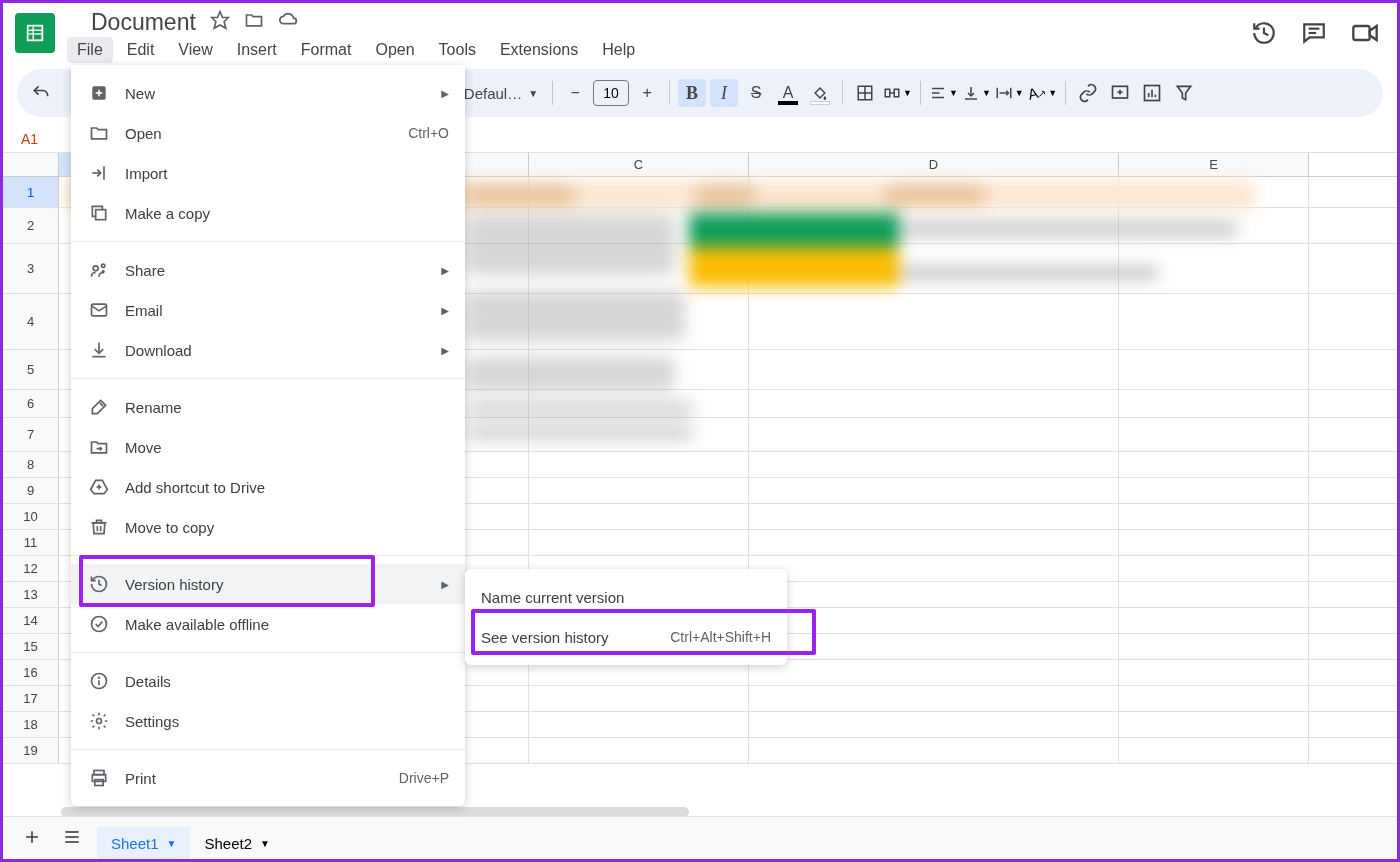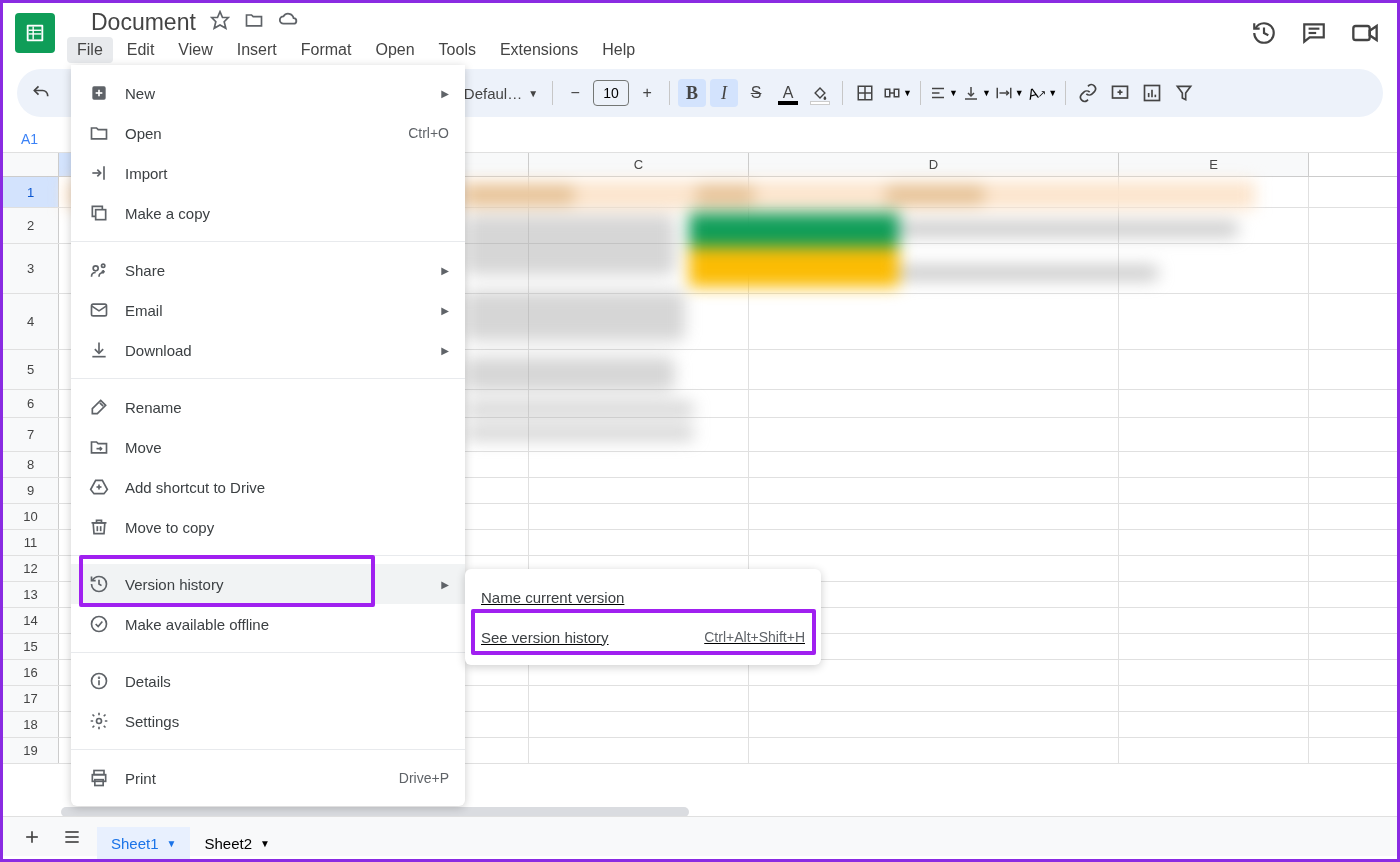--- a/index.html
+++ b/index.html
@@ -24,21 +24,21 @@
 .tb-font { display: flex; align-items: center; gap: 6px; font-size: 15px; color: #444; padding: 0 6px; cursor: pointer; }
 .tb-size-box { border: 1px solid #747775; border-radius: 4px; width: 36px; height: 26px; display: flex; align-items: center; justify-content: center; font-size: 14px; }
 .tb-btn.active-b { background: #d3e3fd; font-weight: bold; }
 .tb-btn.active-i { background: #d3e3fd; font-style: italic; }
 .tb-a { position: relative; }
 .tb-a-bar { position: absolute; bottom: 2px; left: 4px; right: 4px; height: 4px; background: #000; }
 .tb-fill-bar { position: absolute; bottom: 2px; left: 4px; right: 4px; height: 4px; background: #fff; border: 1px solid #ccc; }
 .tb-dd { display: flex; align-items: center; gap: 2px; cursor: pointer; }
 
 .name-box-row { display: flex; align-items: center; height: 28px; border-bottom: 1px solid #e0e0e0; }
-.name-box { width: 50px; padding-left: 18px; font-size: 14px; color: #3b82f6; }
+.name-box { width: 50px; padding-left: 18px; font-size: 14px; color: #c2410c; }
 
 .grid { position: relative; height: 646px; }
 .col-headers { display: flex; height: 24px; border-bottom: 1px solid #ccc; position: absolute; top: 0; left: 0; right: 0; }
 .corner { width: 56px; background: #f8f9fa; border-right: 1px solid #ccc; }
 .col-h { border-right: 1px solid #ccc; background: #f8f9fa; display: flex; align-items: center; justify-content: center; font-size: 13px; color: #444; }
 .col-h.sel { background: #d3e3fd; }
 .rows { position: absolute; top: 24px; left: 0; right: 0; bottom: 0; overflow: hidden; }
 .row { display: flex; height: 32px; border-bottom: 1px solid #e0e0e0; }
 .row-h { width: 56px; background: #f8f9fa; border-right: 1px solid #ccc; display: flex; align-items: center; justify-content: center; font-size: 13px; color: #444; }
 .row.first { height: 31px; }
@@ -55,21 +55,21 @@
 .fm-item { display: flex; align-items: center; height: 40px; padding: 0 16px; cursor: pointer; font-size: 15px; color: #3c4043; }
 .fm-icon { width: 24px; height: 24px; margin-right: 14px; display: flex; align-items: center; justify-content: center; color: #5f6368; }
 .fm-label { flex: 1; }
 .fm-shortcut { color: #5f6368; font-size: 14px; }
 .fm-arrow { color: #5f6368; font-size: 10px; }
 .fm-sep { height: 1px; background: #e8eaed; margin: 8px 0; }
 .fm-item.highlighted { background: #f1f3f4; }
 .highlight-box { position: absolute; border: 4px solid #a020f0; pointer-events: none; border-radius: 2px; }
 .hb1 { left: 76px; top: 552px; width: 296px; height: 52px; z-index: 12; }
 
-.submenu { position: absolute; left: 462px; top: 566px; width: 356px; background: #fff; border-radius: 6px; box-shadow: 0 2px 10px rgba(0,0,0,0.2); padding: 8px 0; z-index: 11; text-decoration: underline; }
+.submenu { position: absolute; left: 462px; top: 566px; width: 322px; background: #fff; border-radius: 6px; box-shadow: 0 2px 10px rgba(0,0,0,0.2); padding: 8px 0; z-index: 11; }
 .sm-item { display: flex; align-items: center; height: 40px; padding: 0 16px; cursor: pointer; font-size: 15px; color: #3c4043; }
 .sm-label { flex: 1; }
 .sm-shortcut { color: #5f6368; font-size: 14px; }
 .hb2 { left: 468px; top: 606px; width: 345px; height: 46px; z-index: 12; }
 
 .sheet-tabs { position: absolute; bottom: 3px; left: 0; right: 0; height: 40px; background: #f8f9fa; border-top: 1px solid #e0e0e0; display: flex; align-items: center; padding: 0 14px; gap: 10px; }
 .st-btn { width: 30px; height: 30px; display: flex; align-items: center; justify-content: center; color: #444; cursor: pointer; }
 .st-tab { padding: 8px 14px; font-size: 15px; display: flex; align-items: center; gap: 8px; cursor: pointer; margin-top: 14px; }
 .st-tab.active { background: #e8f0fe; color: #1a73e8; font-weight: 500; border-radius: 0; }
 .st-dd { font-size: 10px; }

